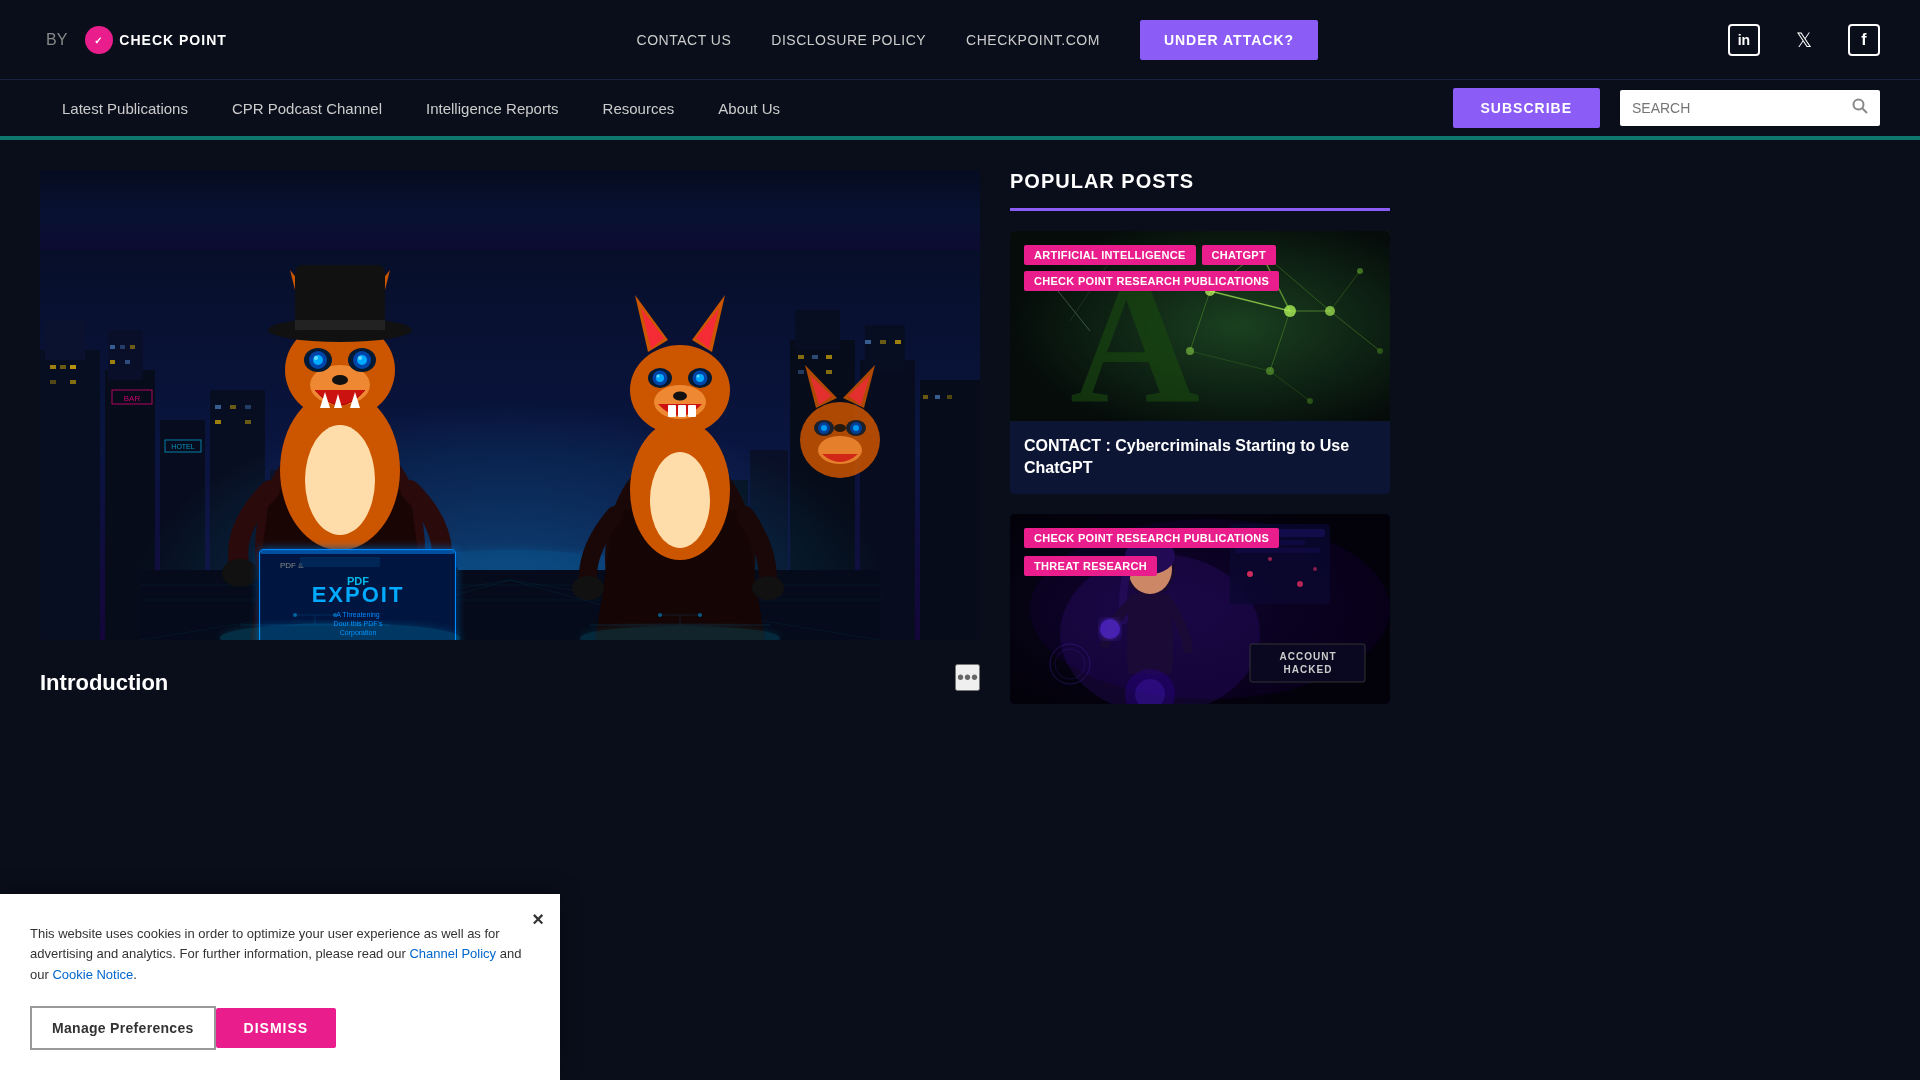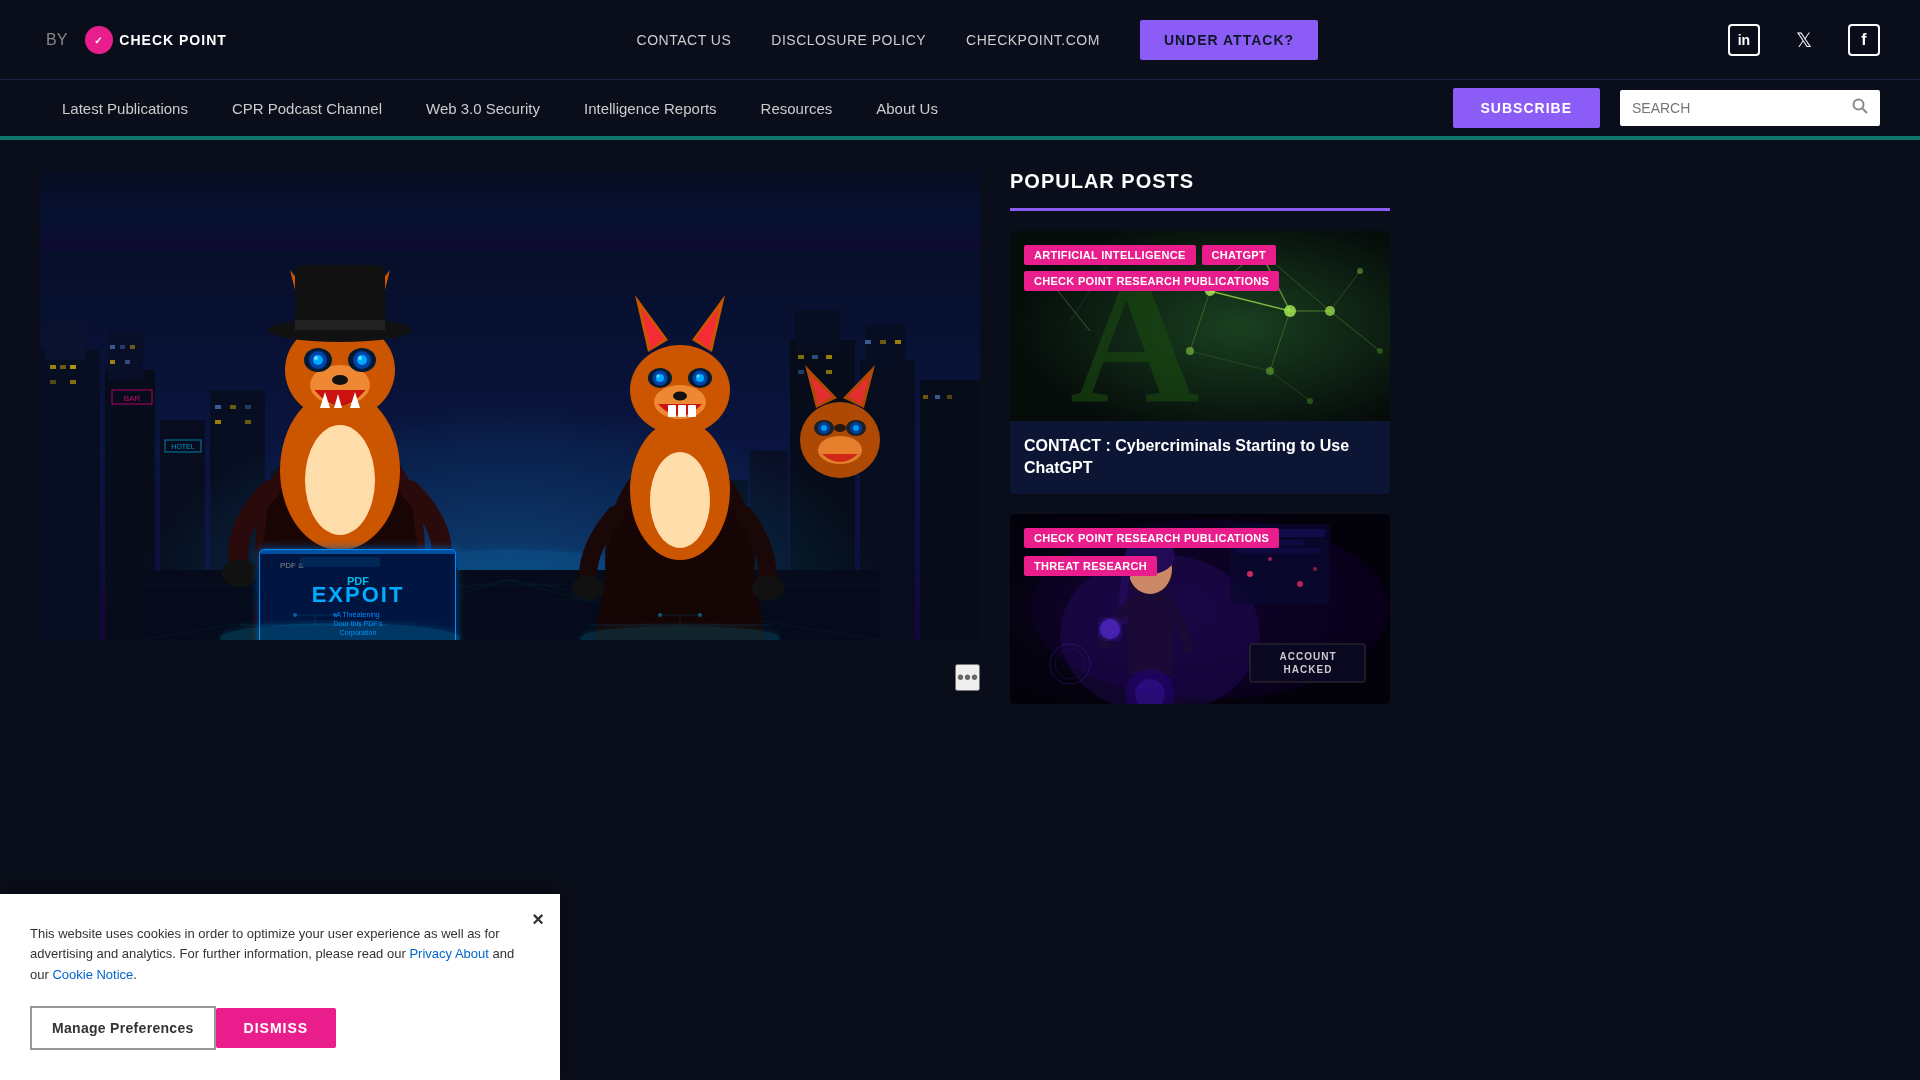--- a/index.html
+++ b/index.html
@@ -56,21 +56,21 @@
     }
     .header-nav a {
       color: #ccc;
       text-decoration: none;
       font-size: 14px;
       letter-spacing: 0.5px;
     }
 
     .under-attack-btn {
       background: #8b5cf6;
-      color: #0f172a;
+      color: #ffffff;
       border: none;
       padding: 12px 24px;
       font-size: 14px;
       font-weight: bold;
       letter-spacing: 1px;
       cursor: pointer;
       border-radius: 2px;
     }
 
     .social-icons {
@@ -356,21 +356,20 @@
     <a class="social-icon" href="#" style="display:flex;align-items:center;justify-content:center;width:32px;height:32px;border:2px solid #fff;border-radius:4px;font-size:14px;font-weight:bold;text-decoration:none;color:#fff;">in</a>
     <a class="social-icon" href="#" style="font-size:20px;color:#fff;text-decoration:none;">𝕏</a>
     <a class="social-icon" href="#" style="display:flex;align-items:center;justify-content:center;width:32px;height:32px;border:2px solid #fff;border-radius:4px;font-size:16px;font-weight:bold;text-decoration:none;color:#fff;">f</a>
   </div>
 </header>
 
 <nav class="navbar">
   <div class="navbar-links">
     <a class="nav-link" href="#">Latest Publications</a>
     <a class="nav-link" href="#">CPR Podcast Channel</a>
-    <a class="nav-link" href="#">Web 3.0 Security</a>
     <a class="nav-link" href="#">Intelligence Reports</a>
     <a class="nav-link" href="#">Resources</a>
     <a class="nav-link" href="#">About Us</a>
   </div>
   <button class="subscribe-btn">SUBSCRIBE</button>
   <div class="search-box">
     <input class="search-input" type="text" placeholder="SEARCH" style="">
     <button class="search-icon-btn">
       <svg width="16" height="16" viewBox="0 0 16 16" fill="none">
         <circle cx="6.5" cy="6.5" r="5" stroke="#888" stroke-width="2"></circle>
@@ -614,20 +613,21 @@
         <line x1="620" y1="445" x2="660" y2="445" stroke="#00aaff" stroke-width="0.5" opacity="0.3"></line>
         <circle cx="620" cy="445" r="2" fill="#00aaff" opacity="0.5"></circle>
         <circle cx="660" cy="445" r="2" fill="#00aaff" opacity="0.5"></circle>
 
         <rect x="0" y="0" width="940" height="80" fill="url(#skyGrad)" opacity="0.5"></rect>
       </svg>
     </div>
 
     <div class="article-footer">
       <button class="article-dots">•••</button>
+      <h2 class="intro-heading">Introduction</h2>
     </div>
   </div>
 
   <aside class="sidebar">
     <h3 class="popular-posts-title">POPULAR POSTS</h3>
 
     <div class="post-card">
       <div class="post-card-image post-card-image-1">
         
         <svg width="100%" height="190" viewBox="0 0 380 190" xmlns="http://www.w3.org/2000/svg">
@@ -731,19 +731,19 @@
         </div>
       </div>
     </div>
   </aside>
 
 </div>
 
 <div class="cookie-banner">
   <button class="cookie-close">×</button>
   <p class="cookie-text">
-    <span>This website uses cookies in order to optimize your user experience as well as for advertising and analytics.  For further information, please read our </span><a href="#">Privacy About</a><span> and our </span><a href="#">Cookie Notice</a><span>.</span>
+    <span>This website uses cookies in order to optimize your user experience as well as for advertising and analytics.  For further information, please read our </span><a href="#">Channel Policy</a><span> and our </span><a href="#">Cookie Notice</a><span>.</span>
   </p>
   <div class="cookie-buttons">
     <button class="manage-prefs-btn">Manage Preferences</button>
     <button class="dismiss-btn">DISMISS</button>
   </div>
 </div>
 
 </body></html>

